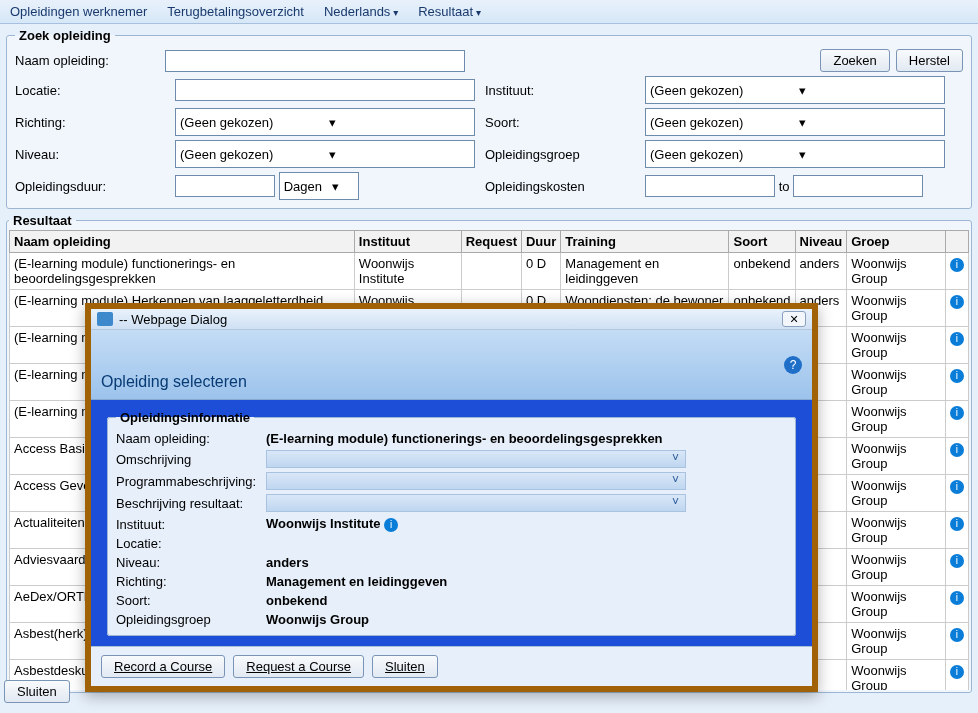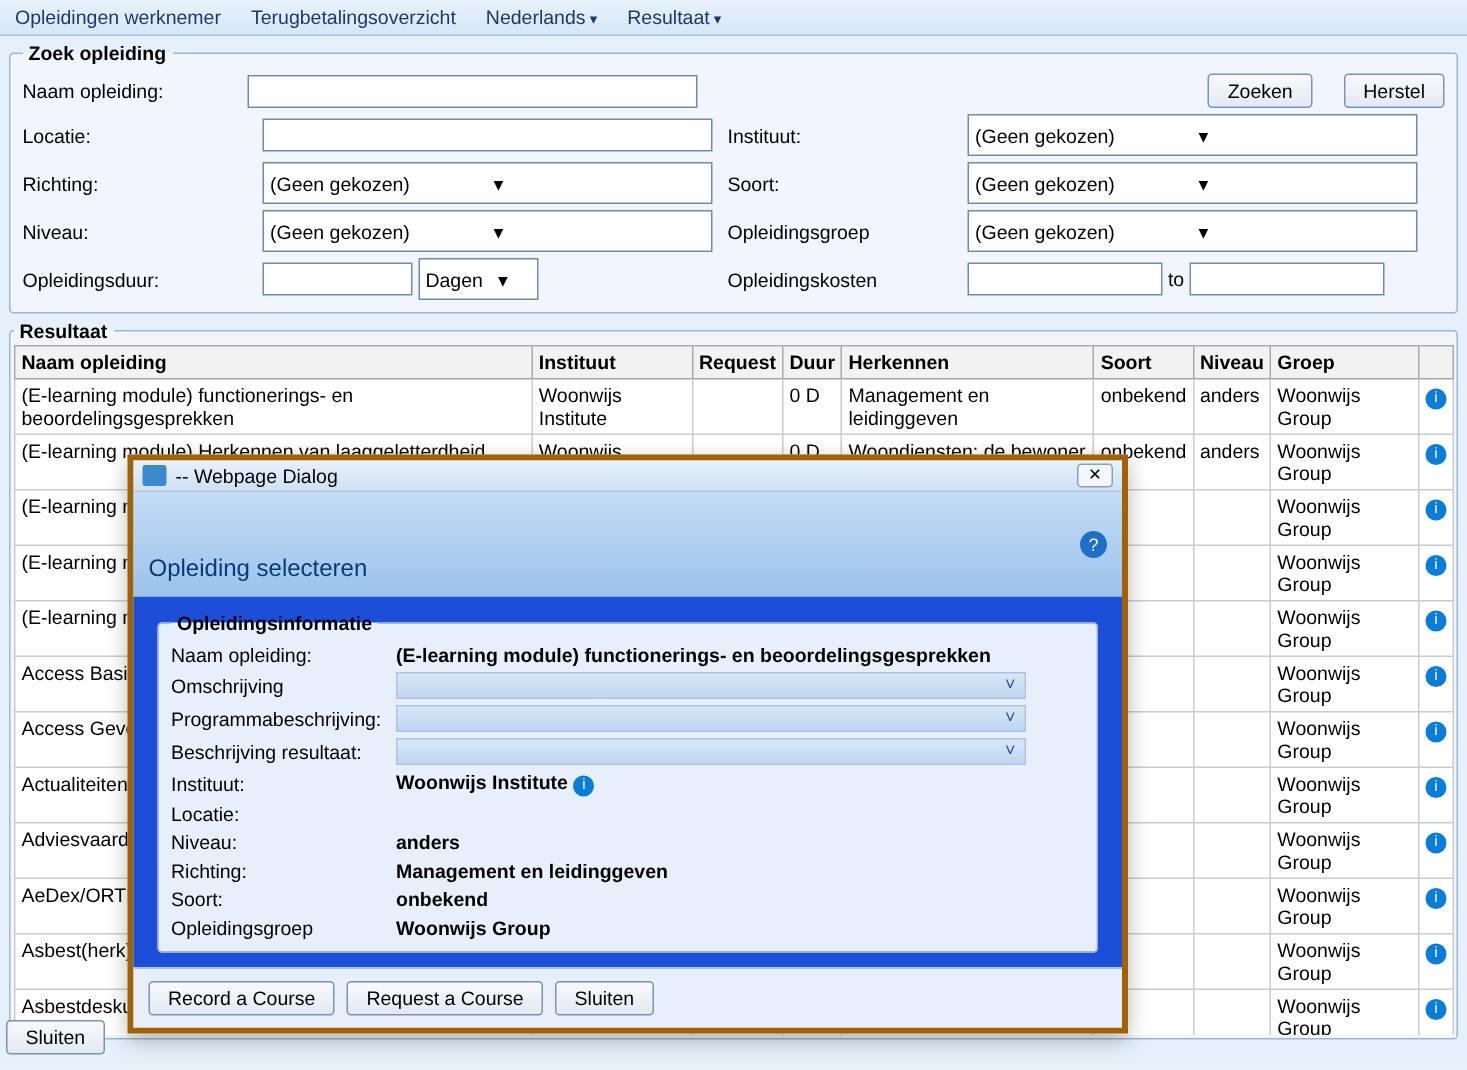--- a/index.html
+++ b/index.html
@@ -9,56 +9,56 @@
 .topnav span { color: #1a3a6e; cursor: default; }
 .topnav .menu::after { content: " ▾"; font-size: 10px; }
 
 fieldset { border: 1px solid #9cb6d3; margin: 4px 6px; border-radius: 3px; padding: 6px 8px 8px 8px; background: #f0f6fc; }
 legend { color: #000; font-weight: bold; padding: 0 4px; }
 
 .search-grid { display: grid; grid-template-columns: 150px 300px 150px 310px; row-gap: 4px; column-gap: 10px; align-items: center; }
 .search-row1 { display: flex; align-items: center; margin-bottom: 4px; }
 .search-row1 .lbl { width: 150px; }
 .search-row1 .field { width: 300px; }
-.btns-right { margin-left: auto; display: flex; gap: 21px; align-items: flex-end; }
+.btns-right { margin-left: auto; display: flex; gap: 6px; align-items: flex-end; }
 
 button { background: linear-gradient(#f8fafc,#e2e9f2); border: 1px solid #7a94b6; border-radius: 3px; padding: 3px 12px; cursor: pointer; color: #000; }
 
 input[type=text], select { border: 1px solid #6e8bab; padding: 2px 4px; height: 22px; background:#fff; }
 .w300 { width: 300px; }
 .w130 { width: 130px; }
 .w100 { width: 100px; }
 
 .combo { position: relative; display: inline-flex; align-items: center; background:#fff; border:1px solid #6e8bab; height:28px; width:300px;}
 .combo span { padding: 0 4px; flex:1; }
 .combo .arrow { padding: 0 6px; color:#000; cursor:pointer; }
 
 table.results { width: 100%; border-collapse: collapse; background:#fff; }
 table.results th { background:#f2f2f2; border:1px solid #aaa; text-align:left; padding:3px 4px; font-weight:bold;margin-left:30px;}
 table.results td { border:1px solid #ccc; padding:3px 4px; vertical-align: top; }
 .info-icon { display:inline-block; width:14px; height:14px; border-radius:50%; background:#0a7dd8; color:#fff; text-align:center; line-height:14px; font-size:10px; cursor:pointer;}
 
 .scrollarea { max-height: 460px; overflow-y: scroll; }
 
 
-.dialog-outer { position:absolute; left:85px; top:303px; width:667px; background:#dfe9f5; border:4px solid #a16207; box-shadow:0 4px 14px rgba(0,0,0,.3); }
+.dialog-outer { position:absolute; left:85px; top:303px; width:733px; background:#dfe9f5; border:6px solid #a16207; box-shadow:0 4px 14px rgba(0,0,0,.3); }
 .dialog-titlebar { background: linear-gradient(#e9f2fc,#cfe0f3); border-bottom:1px solid #b2c6dd; padding:2px 6px; display:flex; align-items:center; }
 .dialog-titlebar .ieicon { width:16px; height:14px; background:#3e88cc; border-radius:2px; margin-right:6px; }
 .dialog-titlebar .close { margin-left:auto; width:24px; height:16px; border:1px solid #8aa0bc; border-radius:3px; text-align:center; font-size:11px; line-height:14px; cursor:pointer; background:#f3f7fc;}
 .dialog-header { background: linear-gradient(#c4dcf5,#9cc3ec); padding:8px 10px; display:flex; align-items:center; border-bottom:1px solid #88a9cf;}
 .dialog-header .title { font-size:16px; color:#083a74;margin-top:35px; }
 .dialog-header .help { margin-left:auto; width:18px; height:18px; border-radius:50%; background:#1f6fc9; color:#fff; text-align:center; line-height:18px; font-size:12px; cursor:pointer;}
 .dialog-body { padding:6px 10px; background:#1d4ed8; }
 .dialog-body fieldset { background:#e6effa; }
 .info-grid { display:grid; grid-template-columns: 150px auto; row-gap:4px; align-items:center; }
 .info-grid .lbl { color:#000; }
 .info-grid .val { font-weight:bold; }
 .expander { width:420px; height:18px; background: linear-gradient(#d9e7f7,#bfd6f0); border:1px solid #a8c2e0; position:relative; cursor:pointer;}
 .expander::after { content:"˅"; position:absolute; right:6px; top:0; color:#2b5a99; font-size:12px;}
-.dialog-footer { border-top:1px solid #a8bfda; padding:8px 10px; display:flex; gap:8px; background:#e6effa; }
+.dialog-footer { border-top:1px solid #a8bfda; padding:8px 10px; display:flex; gap:8px; background:#e6effa;text-decoration:underline; }
 
 .sluiten-main { position:absolute; left:4px; bottom:10px; }
 </style>
 </head>
 <body>
 
 <div class="topnav">
   <span>Opleidingen werknemer</span>
   <span>Terugbetalingsoverzicht</span>
   <span class="menu">Nederlands</span>
@@ -128,21 +128,21 @@
 <fieldset style="padding:2px;">
   <legend>Resultaat</legend>
   <div class="scrollarea">
     <table class="results">
       <thead>
           <tr id="results-head">
             <th>Naam opleiding</th>
             <th>Instituut</th>
             <th>Request</th>
             <th>Duur</th>
-            <th>Herkennen</th>
+            <th>Training</th>
             <th>Soort</th>
             <th>Niveau</th>
             <th>Groep</th>
             <th></th>
           </tr>
         </thead>
       <tbody id="results-body">
           <tr>
             <td>(E-learning module) functionerings- en beoordelingsgesprekken</td>
             <td>Woonwijs Institute</td>

